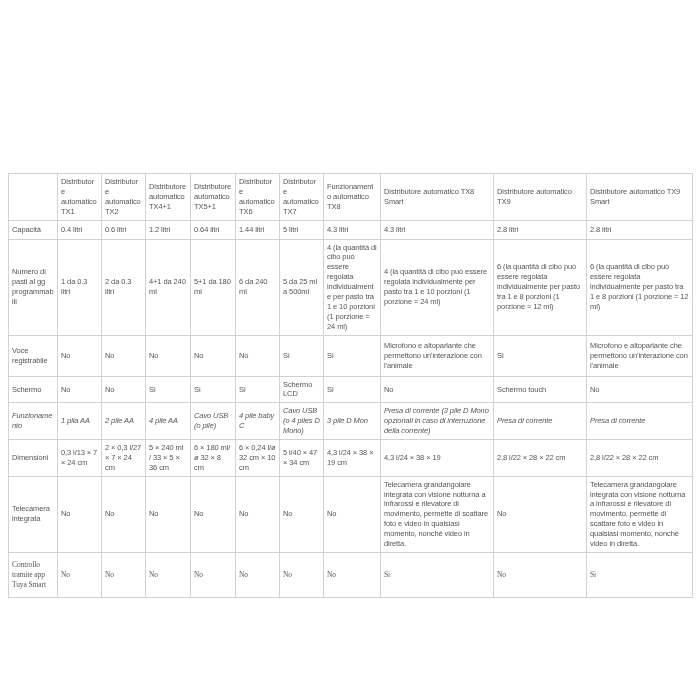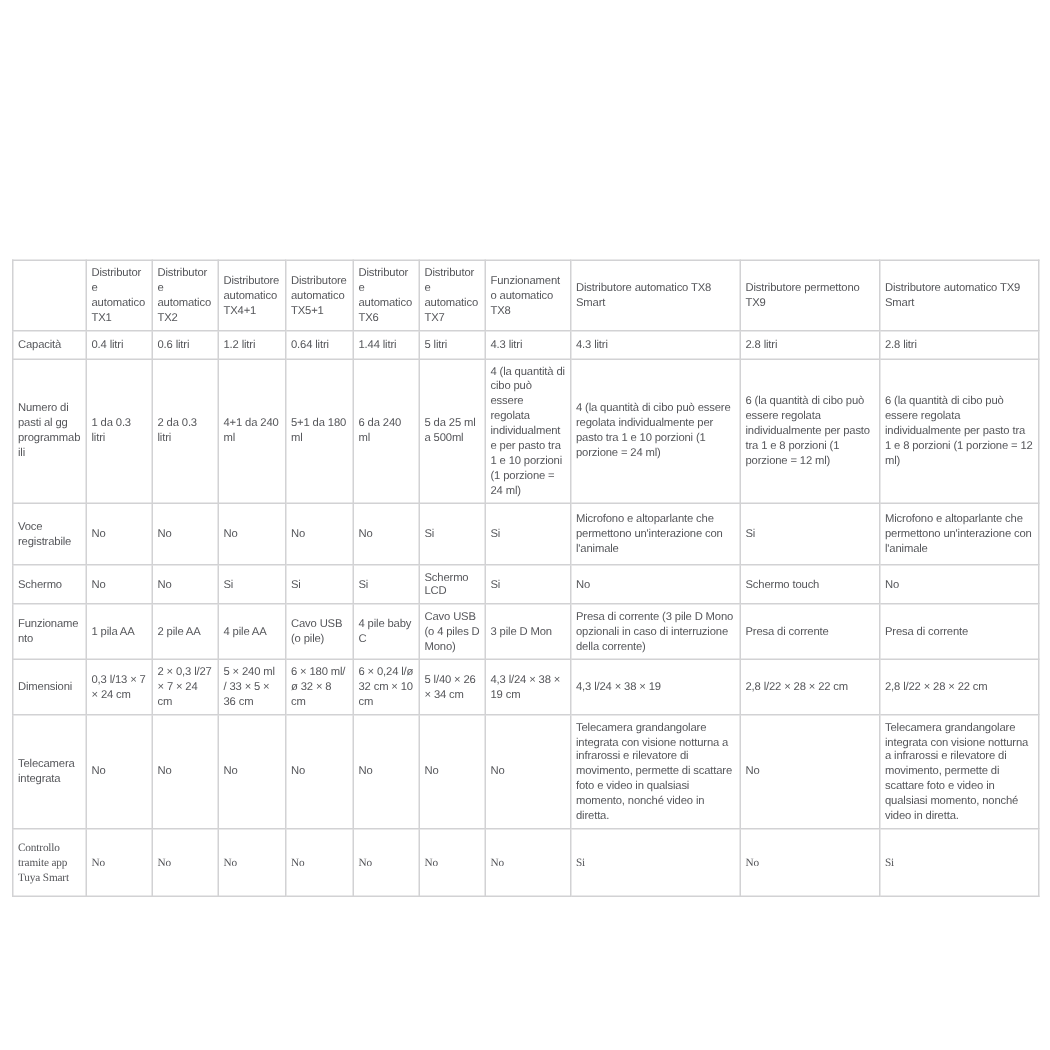--- a/index.html
+++ b/index.html
@@ -67,21 +67,21 @@
           <tr style="height: 35px;">
             <th></th>
             <th>Distributore automatico TX1</th>
             <th>Distributore automatico TX2</th>
             <th>Distributore automatico TX4+1</th>
             <th>Distributore automatico TX5+1</th>
             <th>Distributore automatico TX6</th>
             <th>Distributore automatico TX7</th>
             <th>Funzionamento automatico TX8</th>
             <th>Distributore automatico TX8 Smart</th>
-            <th>Distributore permettono TX9</th>
+            <th>Distributore automatico TX9</th>
             <th>Distributore automatico TX9 Smart</th>
           </tr>
         </thead>
         <tbody>
           <tr style="height: 19px;">
             <th>Capacità</th>
             <td>0.4 litri</td>
             <td>0.6 litri</td>
             <td>1.2 litri</td>
             <td>0.64 litri</td>
@@ -124,41 +124,41 @@
             <td>No</td>
             <td>Si</td>
             <td>Si</td>
             <td>Si</td>
             <td>Schermo LCD</td>
             <td>Si</td>
             <td>No</td>
             <td>Schermo touch</td>
             <td>No</td>
           </tr>
-          <tr style="height: 34px;">
+          <tr style="height: 34px; font-style: italic;">
             <th>Funzionamento</th>
             <td>1 pila AA</td>
             <td>2 pile AA</td>
             <td>4 pile AA</td>
             <td>Cavo USB (o pile)</td>
             <td>4 pile baby C</td>
             <td>Cavo USB (o 4 piles D Mono)</td>
             <td>3 pile D Mon</td>
             <td>Presa di corrente (3 pile D Mono opzionali in caso di interruzione della corrente)</td>
             <td>Presa di corrente</td>
             <td>Presa di corrente</td>
           </tr>
           <tr style="height: 35px;">
             <th>Dimensioni</th>
             <td>0,3 l/13 × 7 × 24 cm</td>
             <td>2 × 0,3 l/27 × 7 × 24 cm</td>
             <td>5 × 240 ml / 33 × 5 × 36 cm</td>
             <td>6 × 180 ml/ø 32 × 8 cm</td>
             <td>6 × 0,24 l/ø 32 cm × 10 cm</td>
-            <td>5 l/40 × 26 × 34 cm</td>
+            <td>5 l/40 × 47 × 34 cm</td>
             <td>4,3 l/24 × 38 × 19 cm</td>
             <td>4,3 l/24 × 38 × 19</td>
             <td>2,8 l/22 × 28 × 22 cm</td>
             <td>2,8 l/22 × 28 × 22 cm</td>
           </tr>
           <tr style="height: 56px;">
             <th>Telecamera integrata</th>
             <td>No</td>
             <td>No</td>
             <td>No</td>

